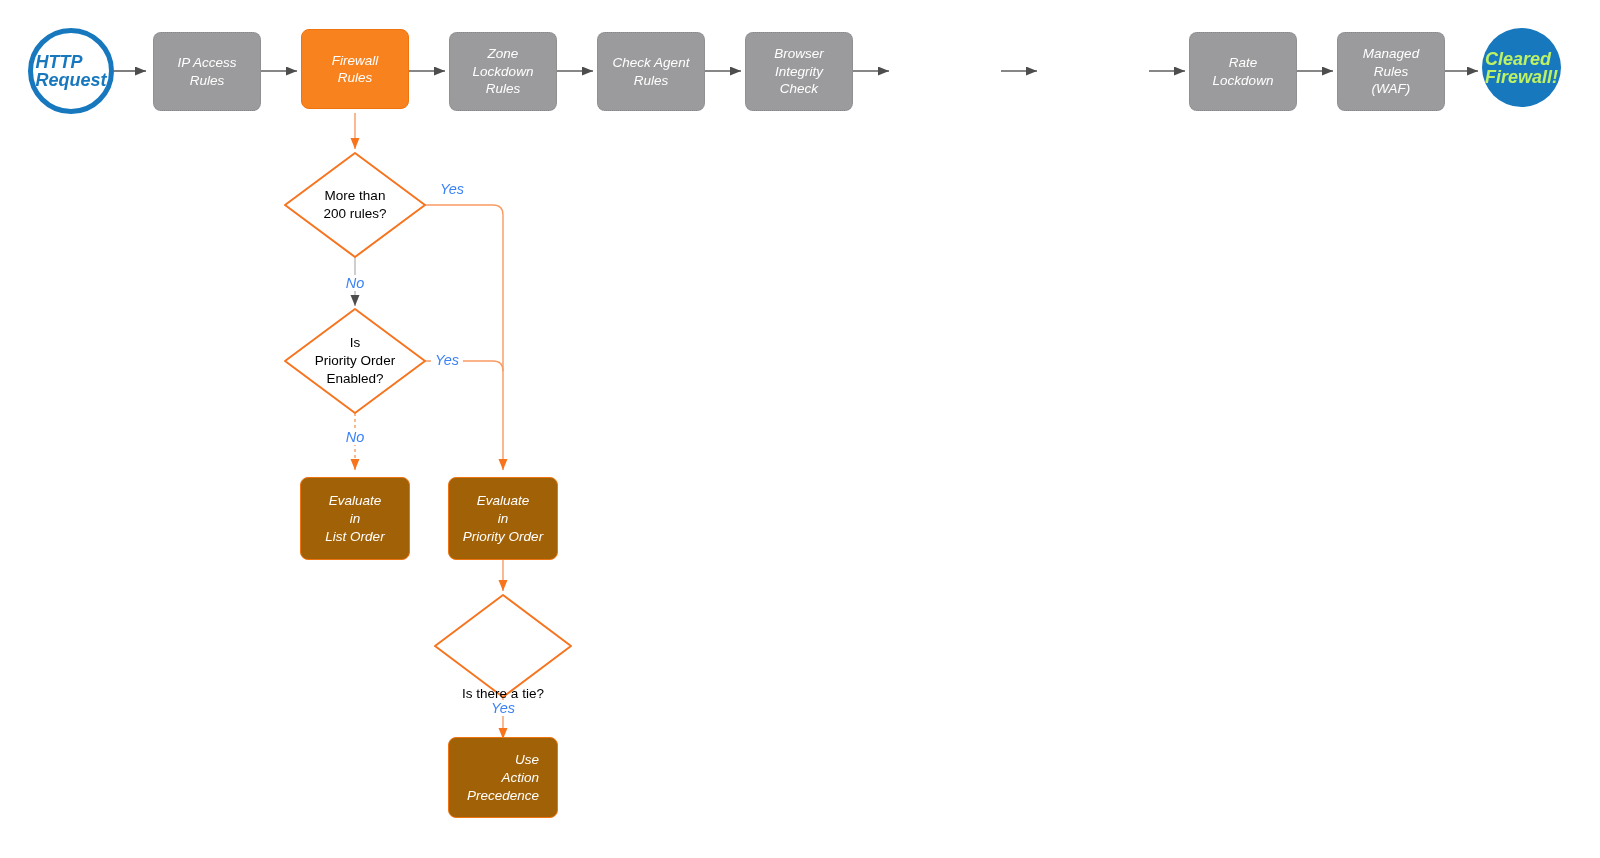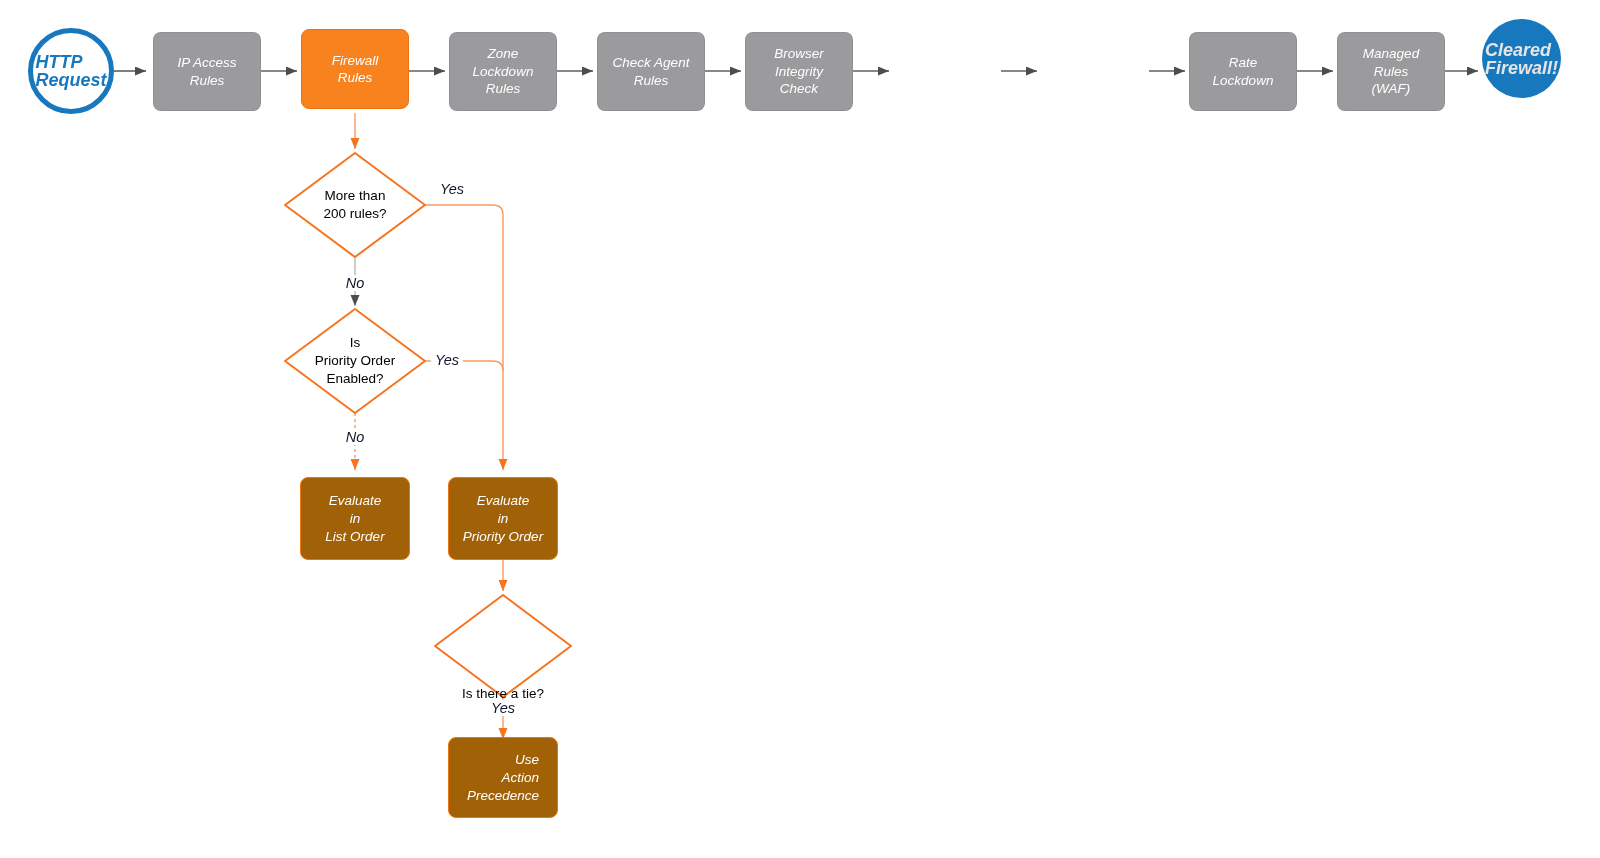--- a/index.html
+++ b/index.html
@@ -28,22 +28,22 @@
     position:absolute;border-radius:50%;box-sizing:border-box;
     display:flex;align-items:center;justify-content:center;
     font-weight:bold;font-style:italic;font-size:18px;line-height:18px;
     white-space:pre-line;
   }
   #start-node{
     left:28px;top:28px;width:86px;height:86px;
     background:#ffffff;border:5px solid #1778BE;color:#1778BE;
   }
   #end-node{
-    left:1482px;top:19px;width:79px;height:79px;
-    background:#1778BE;color:#e5e5e5;
+    left:1482px;top:28px;width:79px;height:79px;
+    background:#1778BE;color:#bef264;
   }
   .action{
     position:absolute;width:110px;
     background:#a16207;border:1px solid #ee7410;border-radius:8px;
     box-sizing:border-box;
     display:flex;align-items:center;justify-content:center;
     color:#ffffff;font-style:italic;font-size:13.5px;line-height:18px;
     text-align:center;white-space:pre-line;
   }
   #action-list-order{left:300px;top:477px;height:83px;}
@@ -54,21 +54,21 @@
     position:absolute;transform:translate(-50%,-50%);
     color:#000000;font-size:13.5px;line-height:18px;
     text-align:center;white-space:pre-line;
   }
   #d1-label{left:355px;top:205px;}
   #d2-label{left:355px;top:361px;}
   #d3-label{left:503px;top:646px;margin-top:48px;}
 
   .branch{
     position:absolute;transform:translate(-50%,-50%);
-    font-style:italic;color:#0f172a;font-size:14.5px;
+    font-style:italic;color:#3b82f6;font-size:14.5px;
     background:#ffffff;padding:0 4px;
   }
   #label-d1-yes{left:452px;top:189px;}
   #label-d1-no{left:355px;top:283px;}
   #label-d2-yes{left:447px;top:360px;}
   #label-d2-no{left:355px;top:437px;}
   #label-d3-yes{left:503px;top:708px;}
 </style>
 </head>
 <body>

